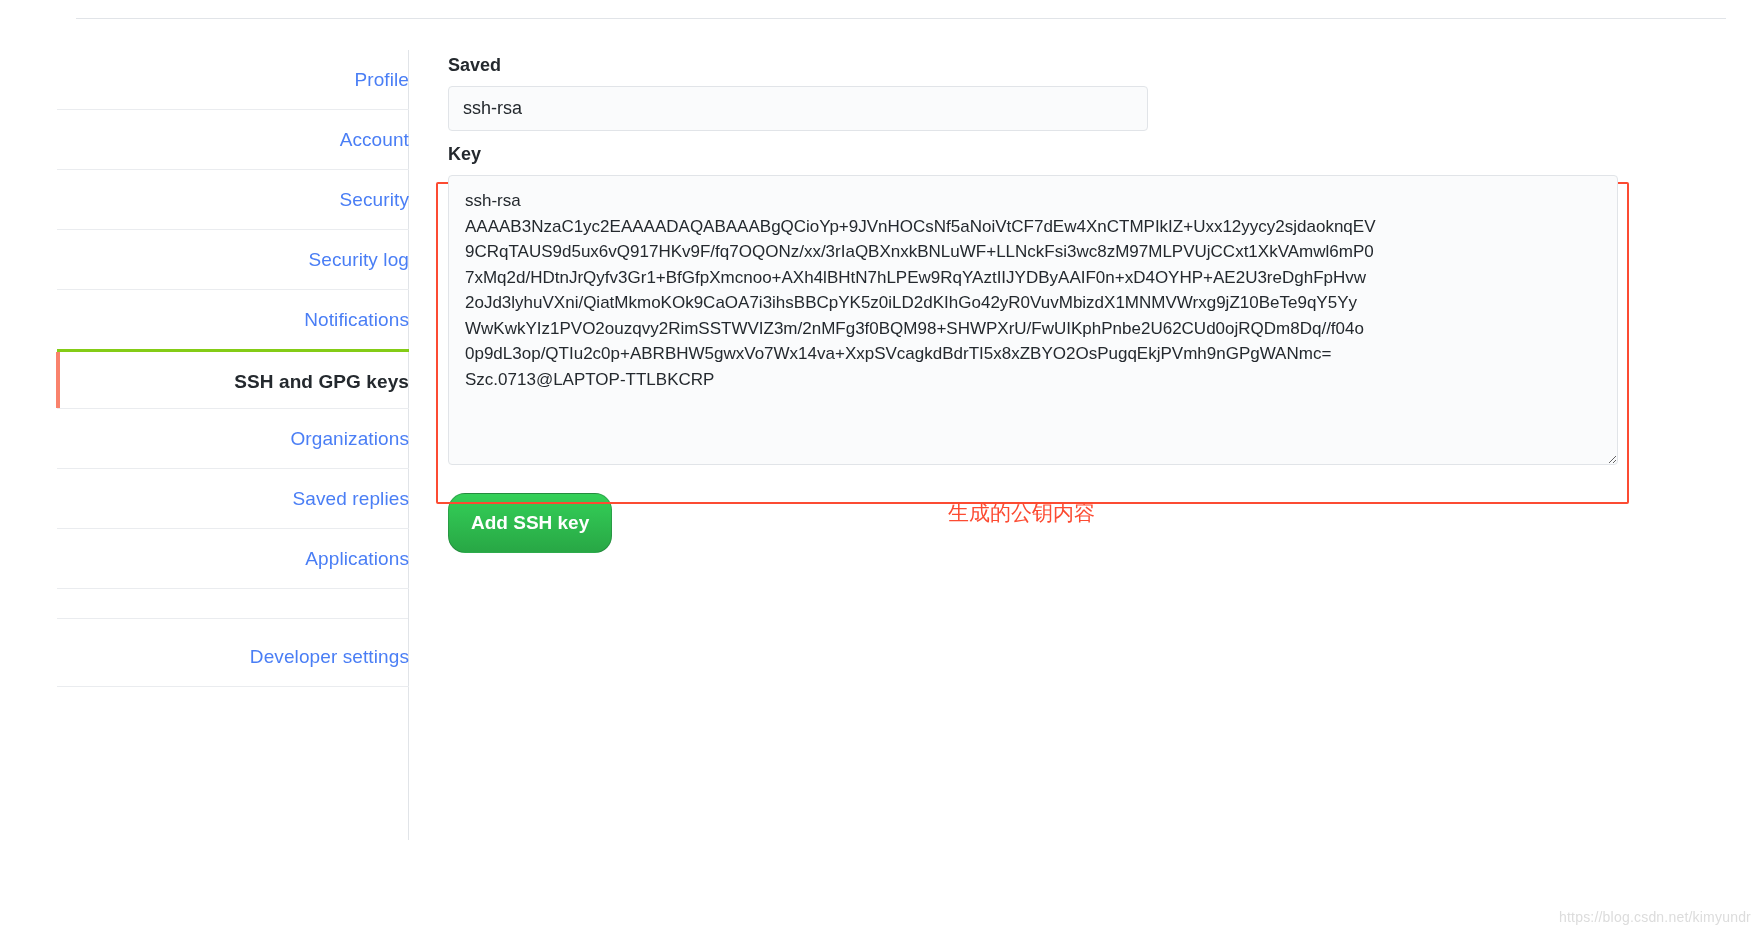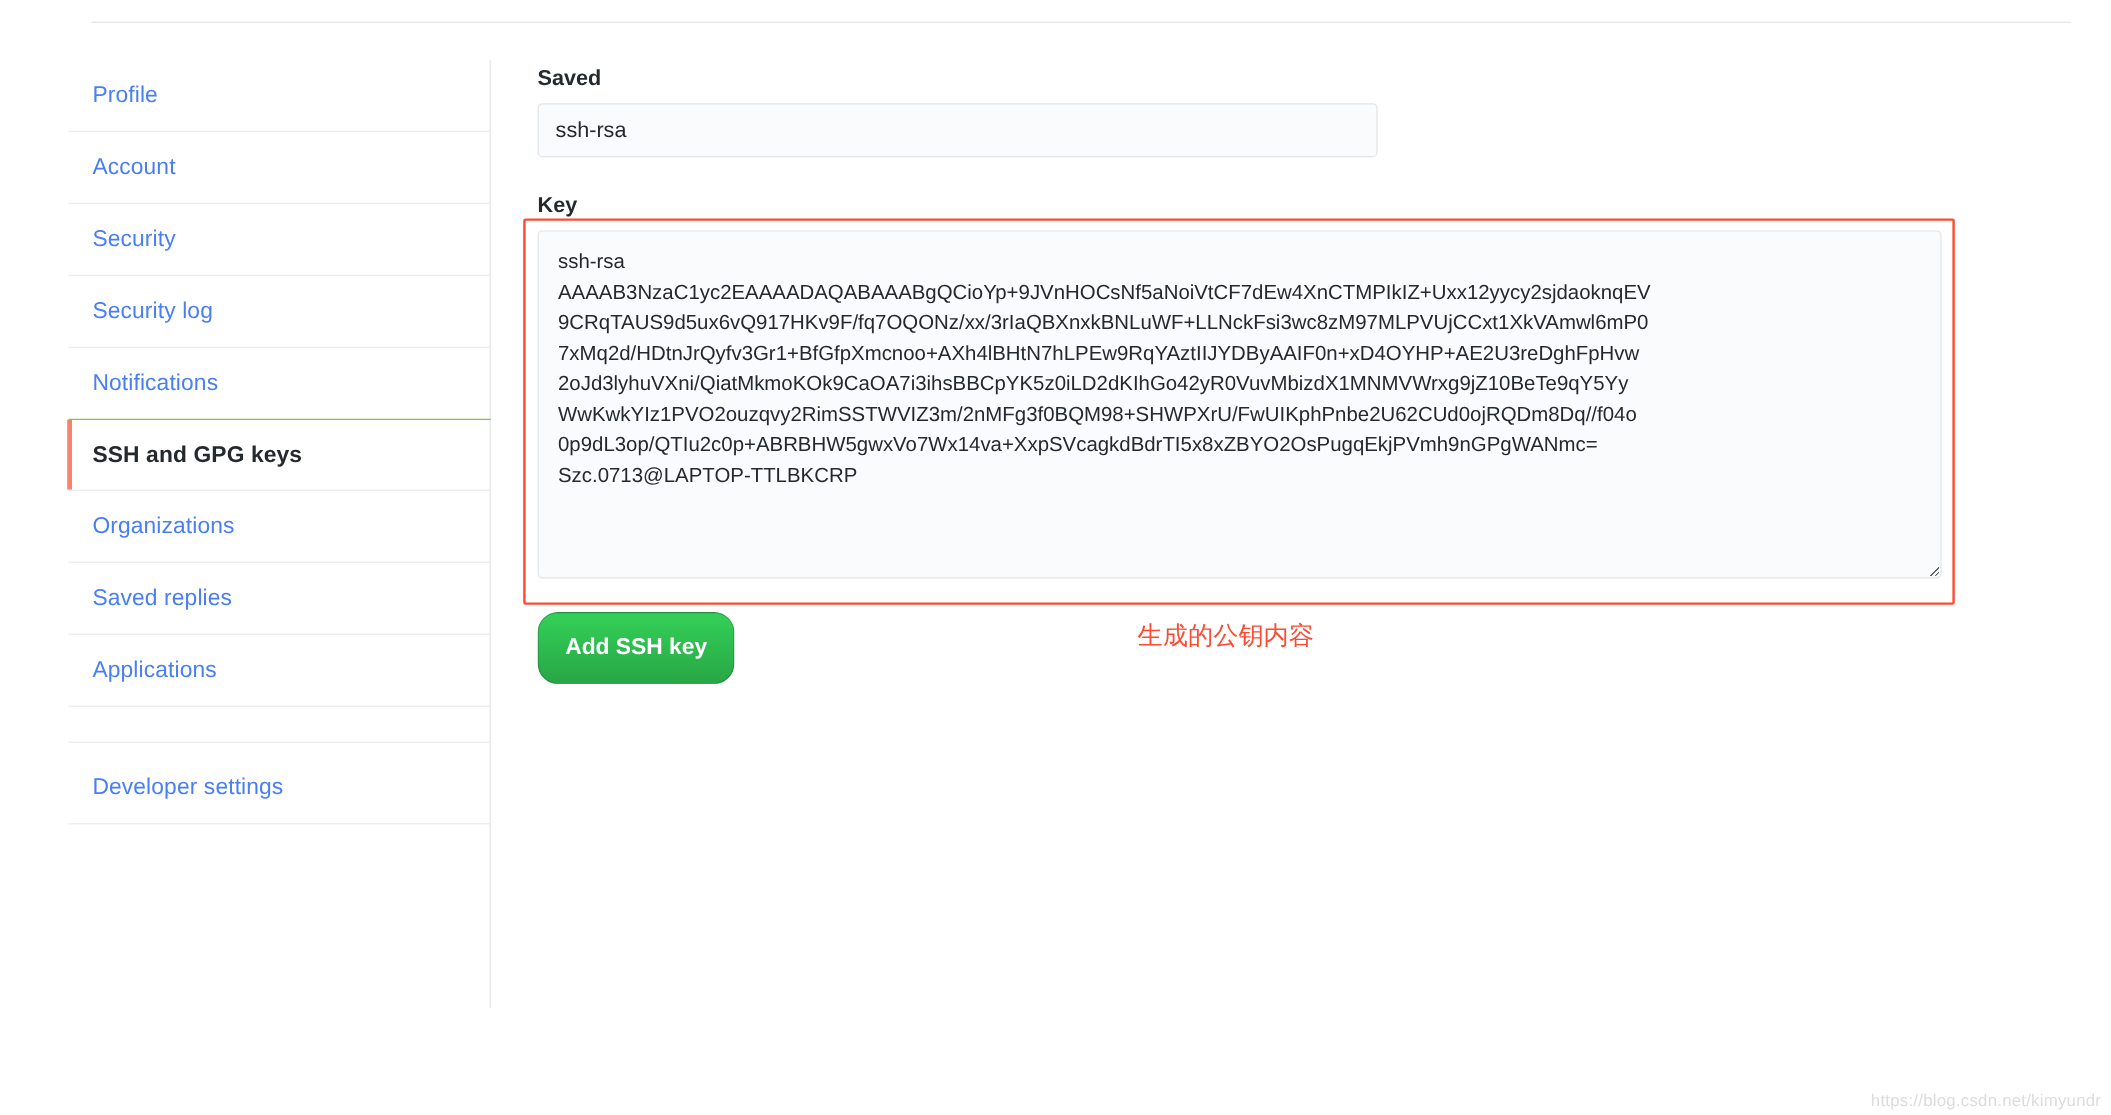--- a/index.html
+++ b/index.html
@@ -37,20 +37,21 @@
   }
 
   
   .sidebar {
     position: absolute;
     left: 57px;
     top: 50px;
     width: 352px;
     border-right: 1px solid #e1e4e8;
     height: 790px;
+    text-align: right;
   }
   .nav-group {
     width: 352px;
   }
   .nav-item {
     position: relative;
     display: block;
     height: 60px;
     line-height: 60px;
     padding-left: 20px;
@@ -71,21 +72,21 @@
   .nav-item.selected::before {
     content: "";
     position: absolute;
     left: -1px;
     top: 0;
     bottom: 0;
     width: 4px;
     background: #f9826c;
   }
   .nav-item.selected {
-    border-top: 1px solid #84cc16;
+    border-top: 3px solid #84cc16;
     margin-top: -1px;
   }
   .nav-gap {
     height: 30px;
     border-bottom: 1px solid #eaecef;
   }
   .nav-gap-top {
     height: 8px;
   }
 
@@ -110,21 +111,21 @@
     padding: 8px 14px;
     font-size: 18px;
     font-family: "Liberation Sans", "DejaVu Sans", sans-serif;
     color: #24292e;
     background: #fafbfc;
     border: 1px solid #e1e4e8;
     border-radius: 4px;
     outline: none;
   }
   .key-label-wrap {
-    margin-top: 30px;
+    margin-top: 13px;
     position: relative;
     z-index: 3;
   }
   .annotation-box {
     position: absolute;
     left: 436px;
     top: 182px;
     width: 1193px;
     height: 322px;
     border: 2px solid #fc4b32;

